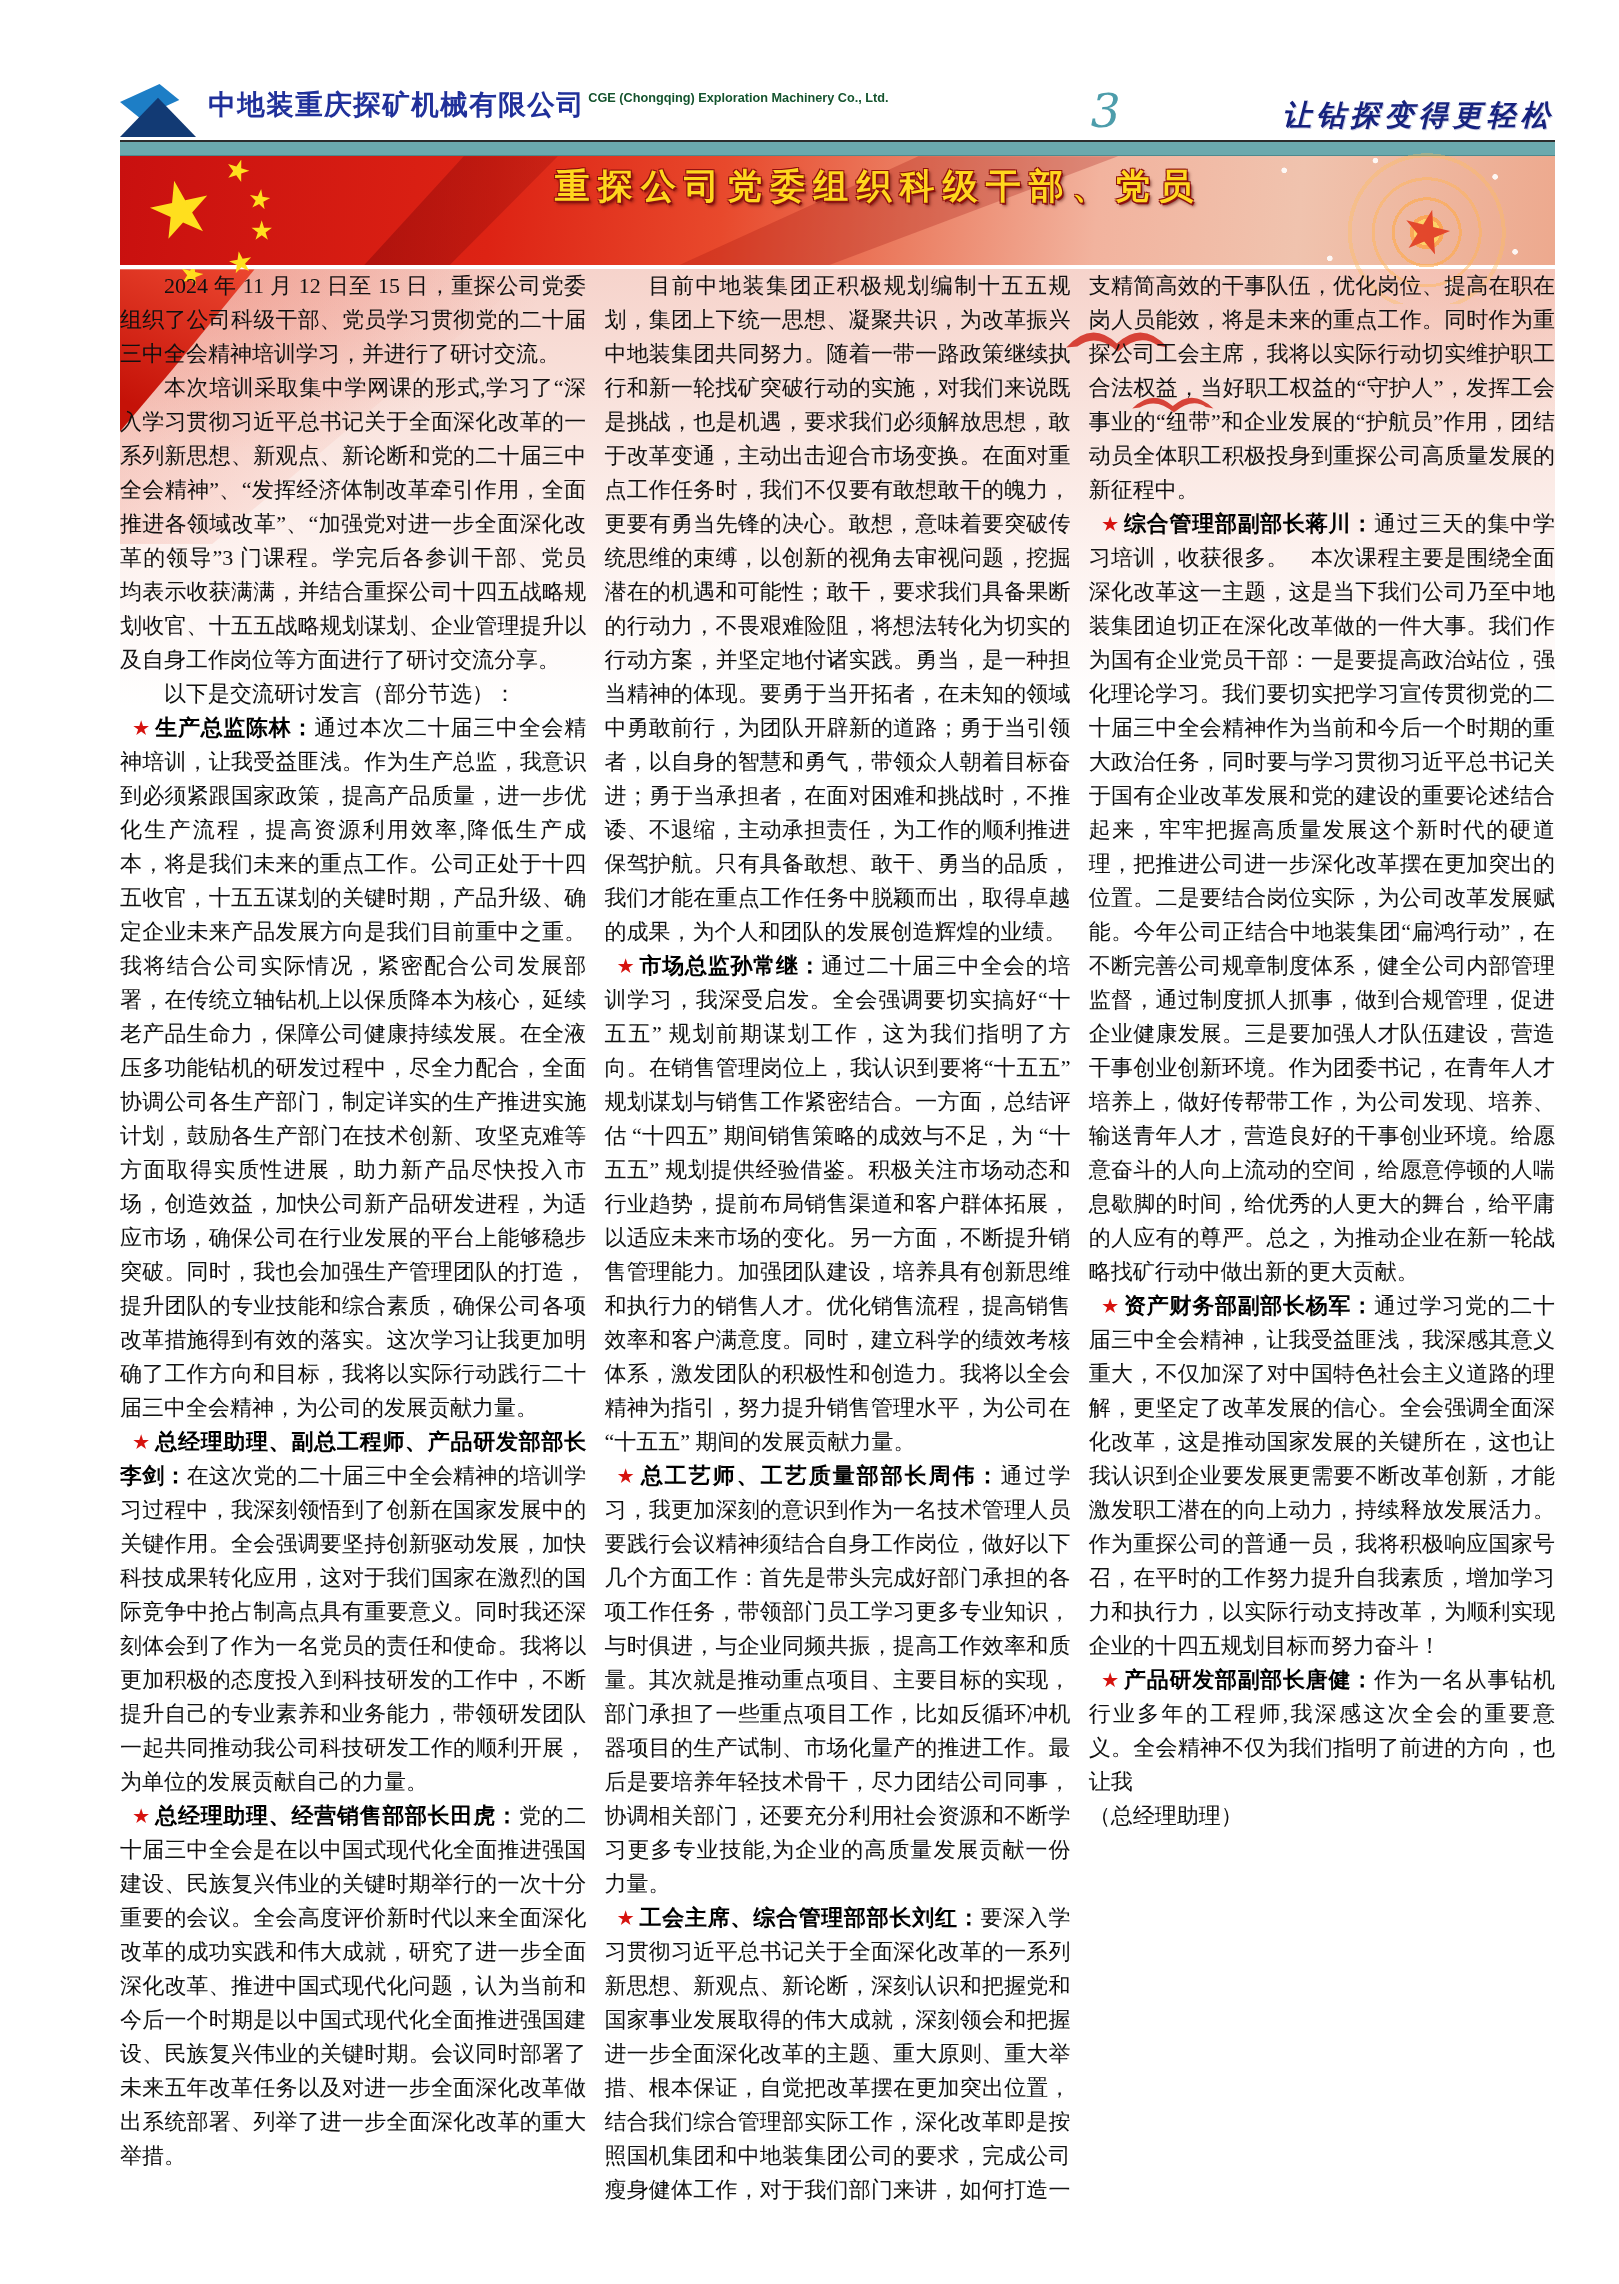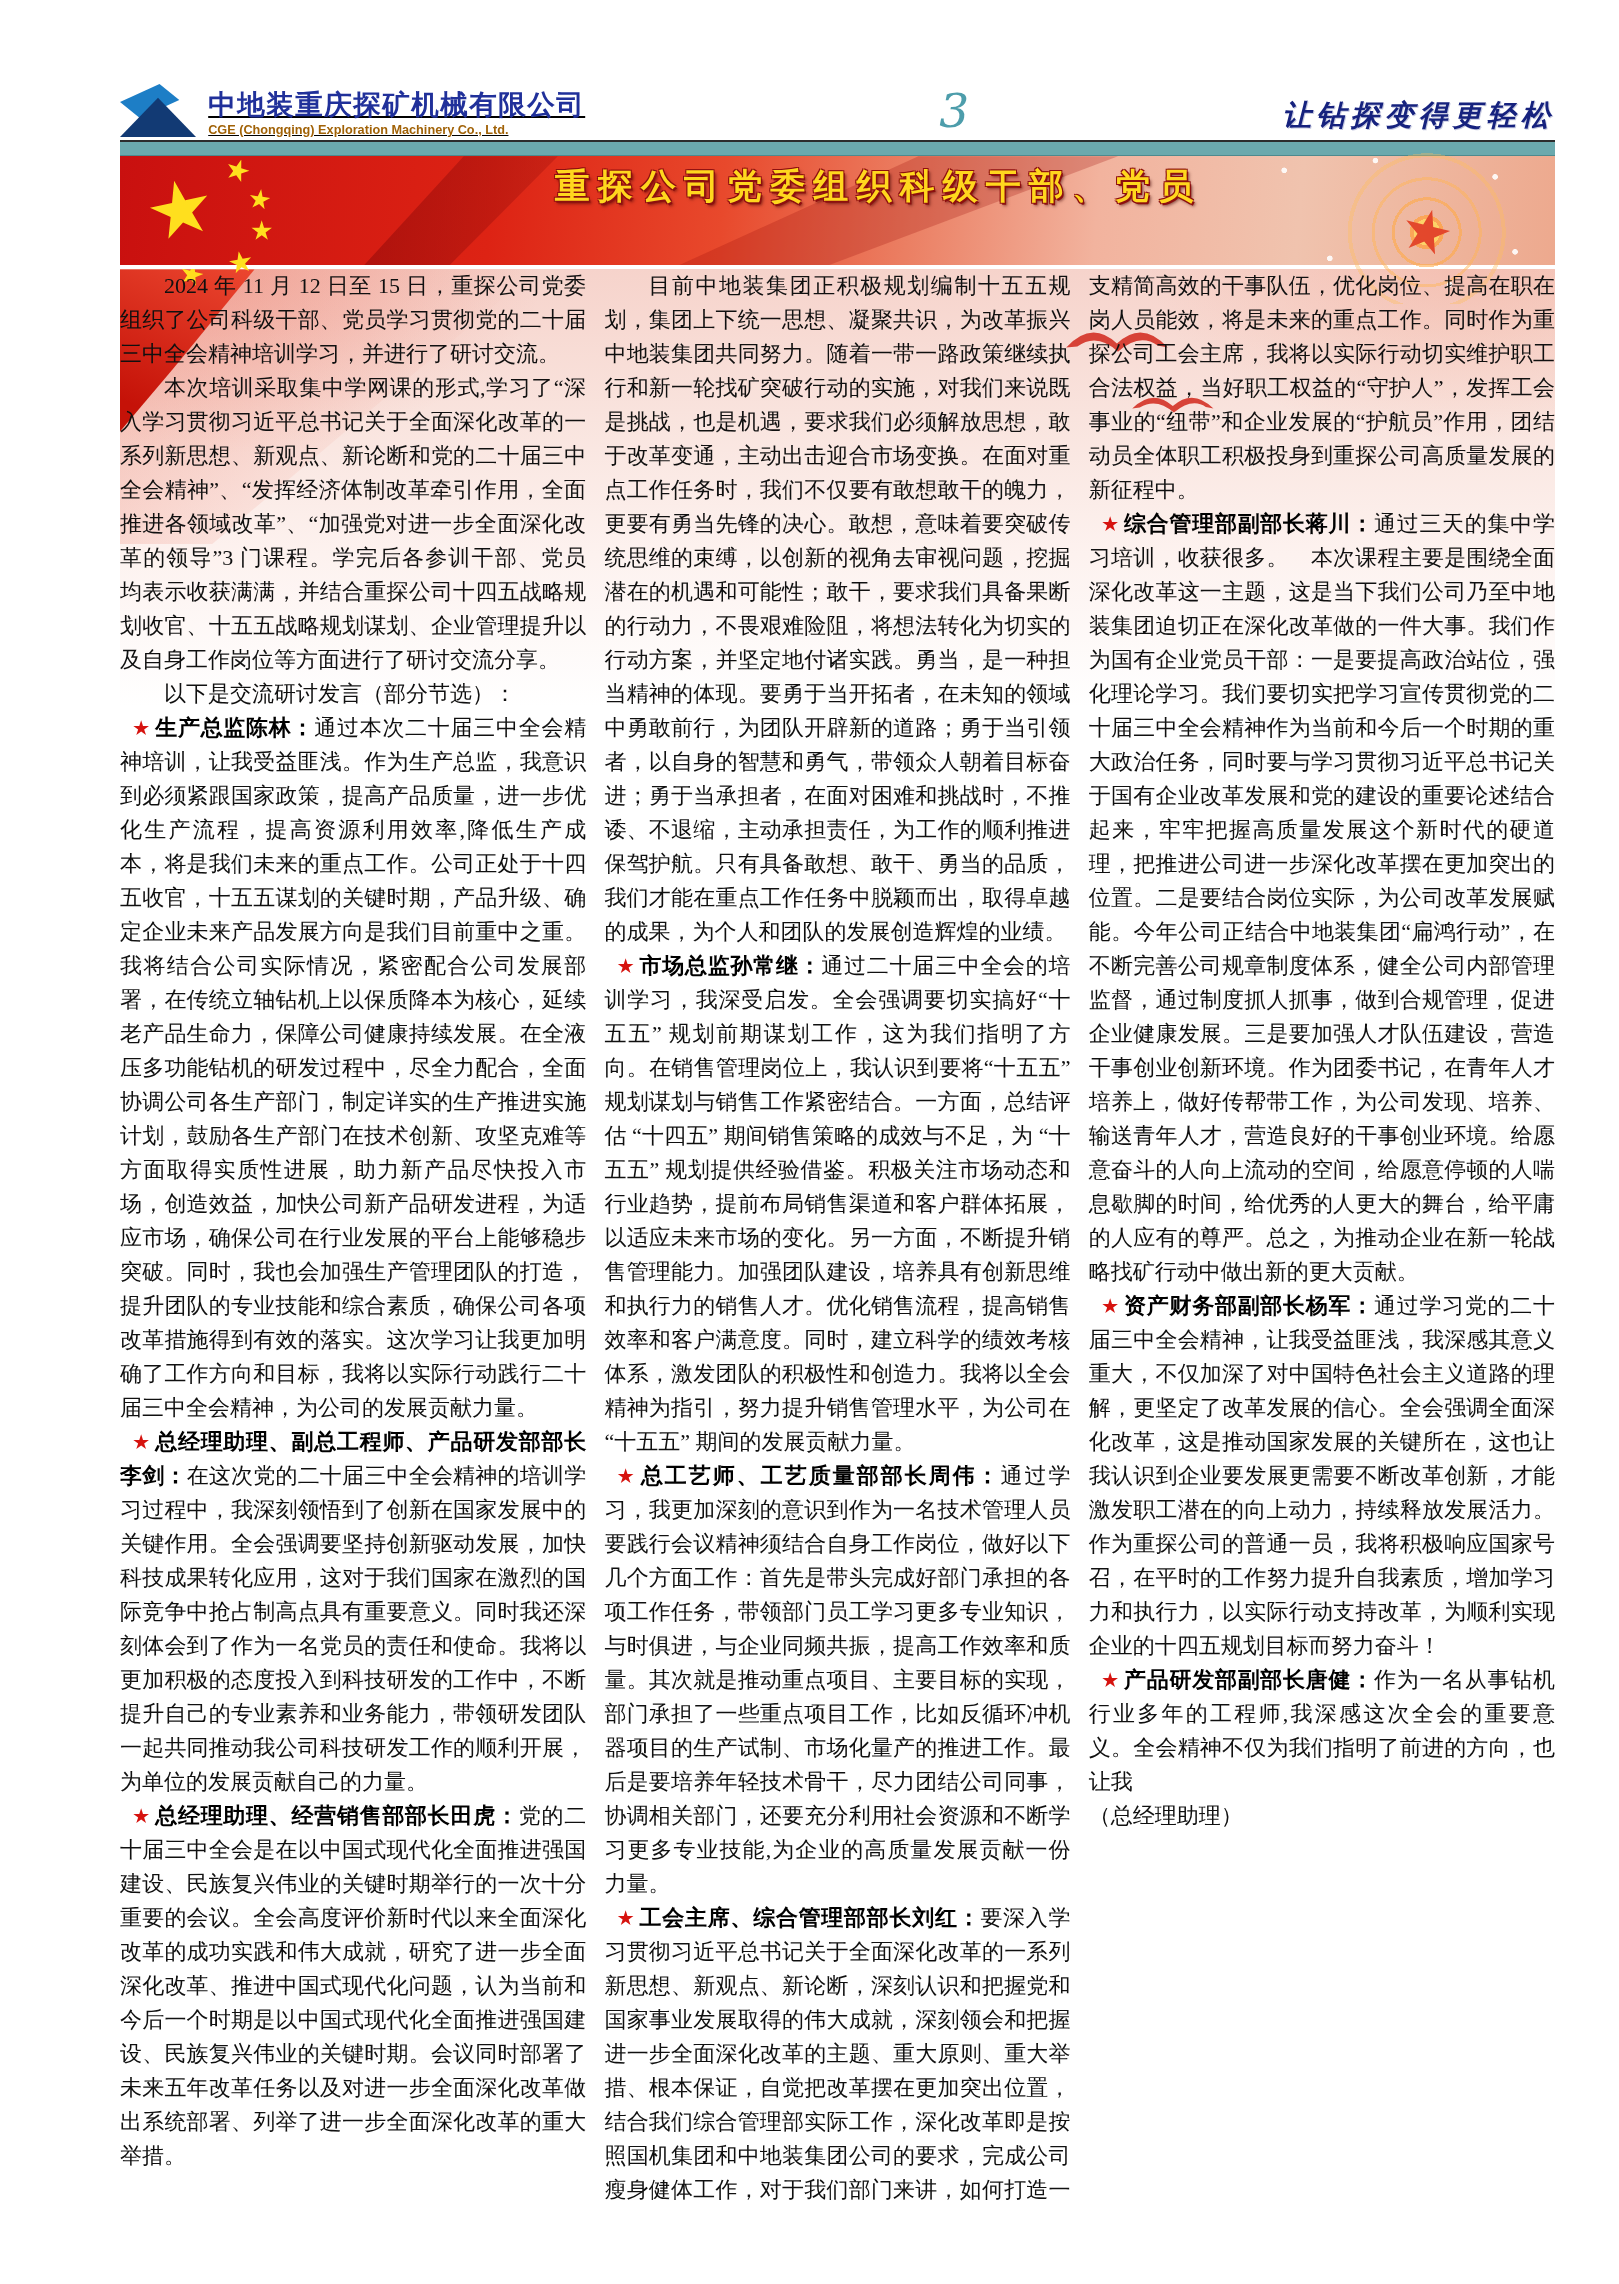--- a/index.html
+++ b/index.html
@@ -16,25 +16,25 @@
   
   .masthead{display:flex;align-items:flex-start;justify-content:space-between;height:51px;}
   .brand{display:flex;align-items:flex-start;gap:12.2px;}
   .logo{position:relative;width:76px;height:53px;flex:0 0 auto;}
   .logo .lg-light{position:absolute;left:0;top:0;width:100%;height:100%;
     background:#1d7ec6;
     clip-path:polygon(0 34%,52% 0,78% 30%,26% 64%);}
   .logo .lg-dark{position:absolute;left:0;top:0;width:100%;height:100%;
     background:#123a74;
     clip-path:polygon(0 100%,50% 26%,100% 100%);}
-  .brand-text{display:flex;flex-direction:column;gap:3.1px;padding-top:7.1px;text-decoration:underline;}
+  .brand-text{display:flex;flex-direction:row;gap:3.1px;padding-top:7.1px;}
   .company-cn{font-family:"Liberation Sans","DejaVu Sans",sans-serif;font-weight:bold;
     font-size:27.5px;line-height:28.5px;color:#20309a;letter-spacing:1.5px;}
   .company-en{font-family:"Liberation Sans","DejaVu Sans",sans-serif;font-weight:bold;
-    font-size:12.7px;color:#a16207;}
+    font-size:12.7px;color:#14532d;}
   .page-num{font-family:"DejaVu Serif","Liberation Serif",serif;font-style:italic;
     font-size:47px;line-height:47px;color:#4d9dab;padding-top:3.1px;transform:translateX(20.4px);}
   .slogan{font-family:"DejaVu Serif","Liberation Serif",serif;font-weight:bold;font-style:italic;
     font-size:29px;line-height:44px;color:#16227e;letter-spacing:5.1px;padding-top:9.2px;
     text-shadow:1px 1px 0 rgba(22,34,126,.25);}
 
   
   .teal-bar{margin-top:5.1px;height:13.2px;background:#6ba9ad;border-top:2px solid #2c2c2c;border-bottom:1px solid #4d8a8e;}
 
   

